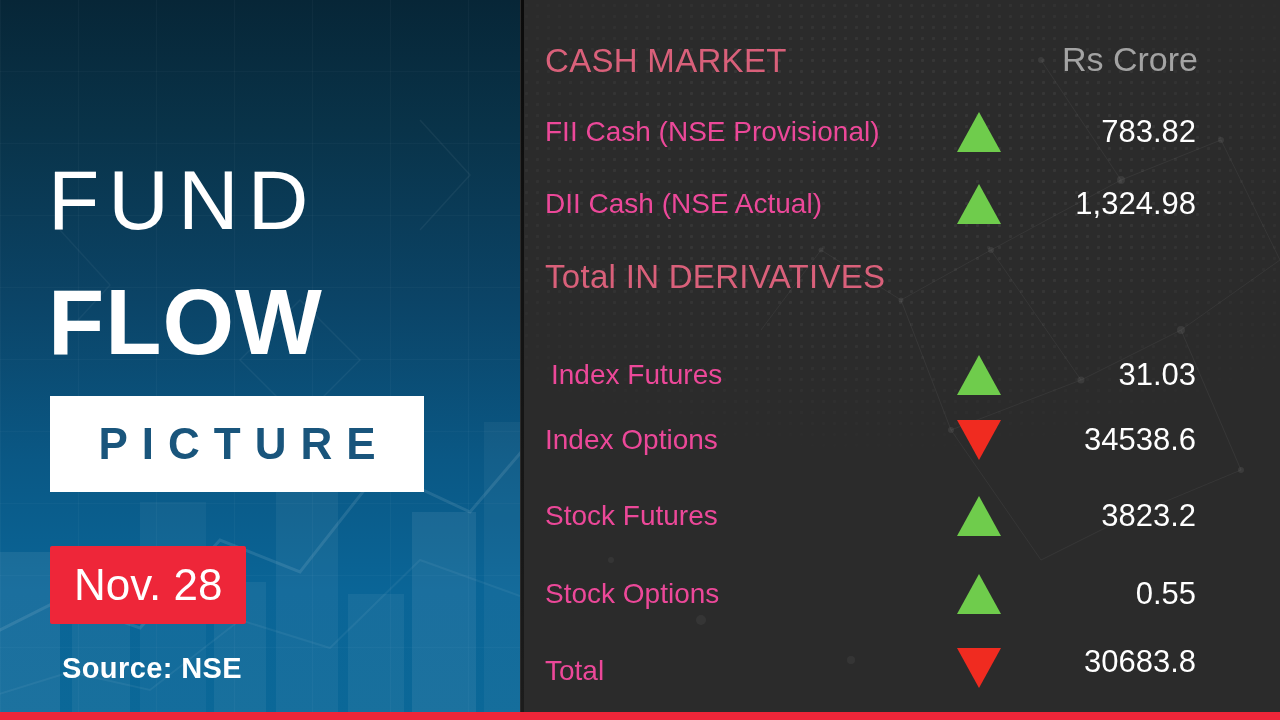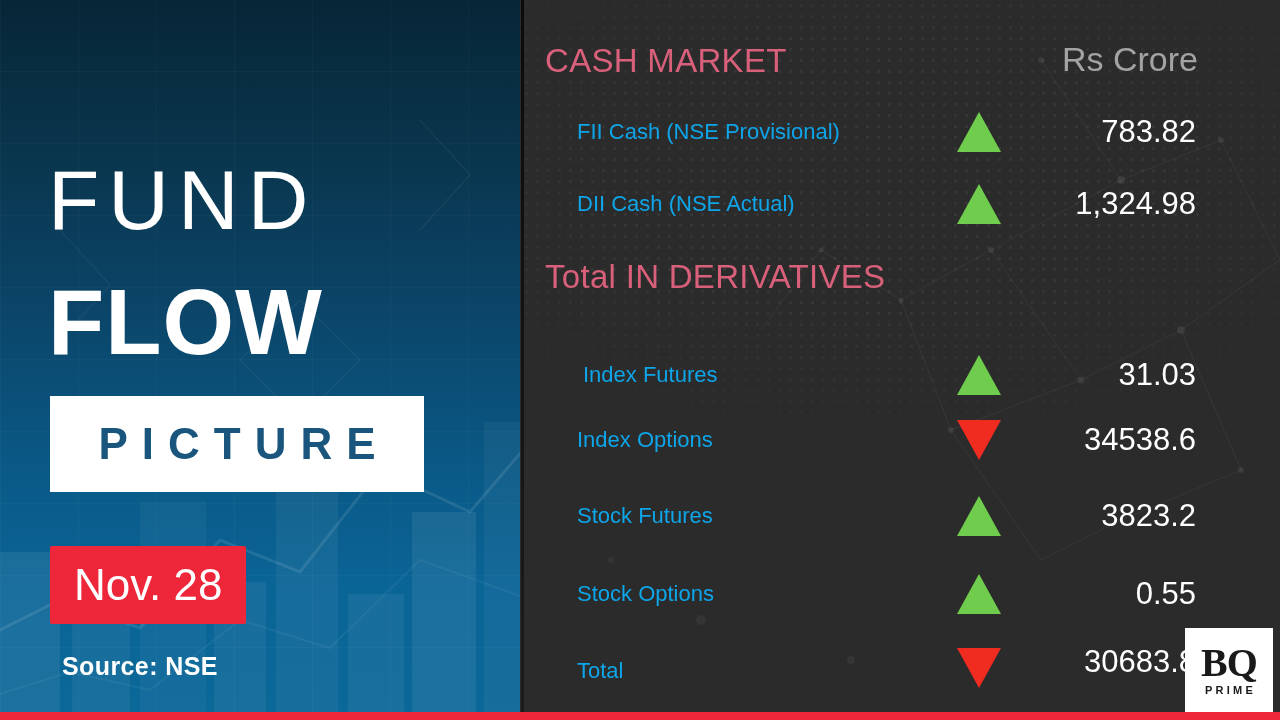--- a/index.html
+++ b/index.html
@@ -86,21 +86,21 @@
     background: #ee2639;
     display: flex; align-items: center; justify-content: flex-end;
   }
   #date-badge span {
     font-size: 44px; font-weight: 400; color: #ffffff;
     letter-spacing: 0px; line-height: 1;
     white-space: nowrap;
   }
   #source-text {
     position: absolute; left: 62px; top: 652px;
-    font-size: 25px; font-weight: 700; color: #ffffff;
+    font-size: 29px; font-weight: 700; color: #ffffff;
     letter-spacing: .4px; white-space: nowrap;
   }
 
   
   #right-panel {
     position: absolute;
     left: 521px; top: 0;
     width: 759px; height: 720px;
     background: #2b2b2b;
     overflow: hidden;
@@ -135,23 +135,22 @@
   #unit-label {
     position: absolute; right: 82px; top: 40px;
     font-size: 34px; color: #a3a3a3; font-weight: 400;
     white-space: nowrap;
   }
 
   .row { position: absolute; left: 0; width: 759px; height: 56px; }
   .row .label {
     position: absolute; left: 24px; top: 50%;
     transform: translateY(-50%);
-    font-size: 22px; color: #0ea5e9; font-weight: 400;
-    white-space: nowrap;
-    margin-left: 32px;
+    font-size: 28px; color: #ec4899; font-weight: 400;
+    white-space: nowrap;
   }
   .row .label.indent { left: 30px; }
   .row .arrow {
     position: absolute; left: 434px; top: 50%;
     transform: translateY(-50%);
     width: 48px; height: 44px;
   }
   .row .value {
     position: absolute; right: 84px; top: 50%;
     transform: translateY(-50%);
@@ -337,20 +336,16 @@
           <svg class="tri" width="48" height="44" viewBox="0 0 48 44">
               <polygon points="24,42 46,2 2,2" fill="#f02b20"></polygon>
             </svg>
         </div>
         <div class="value" style="top:34%;">30683.8</div>
       </div>
 
     </div>
   </div>
 
-  <div id="bq-logo">
-    <div id="bq-mark">BQ</div>
-    <div id="bq-sub">PRIME</div>
-  </div>
 
   <div id="bottom-bar"></div>
 
 </div>
 
 </body></html>

